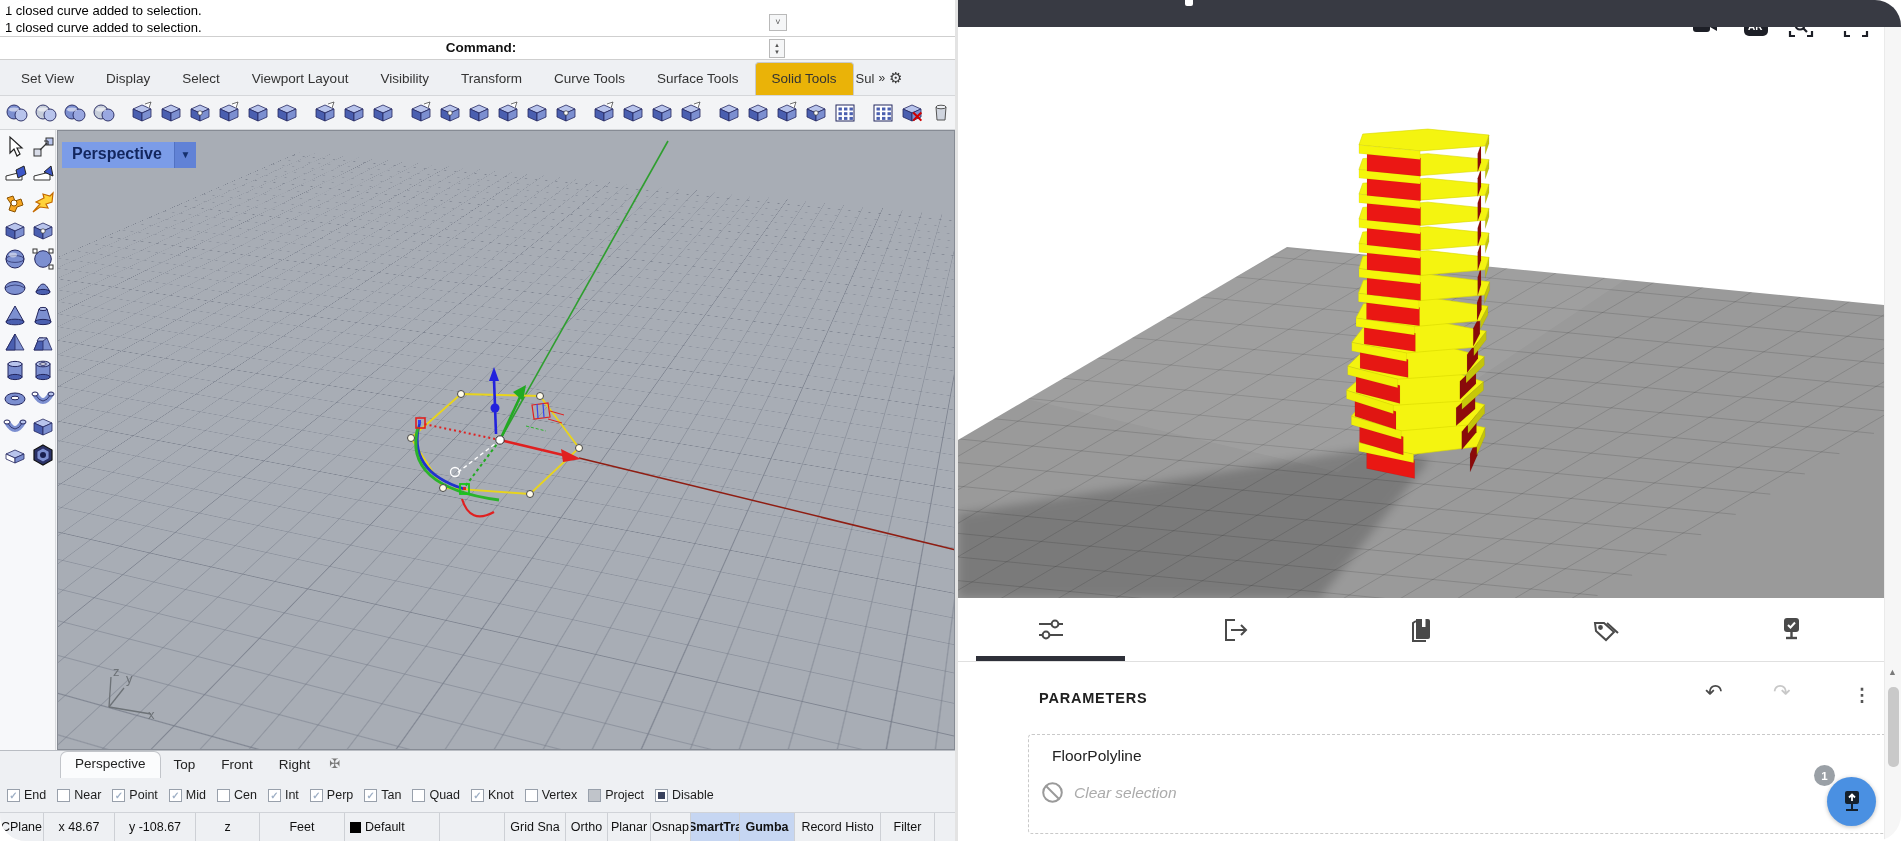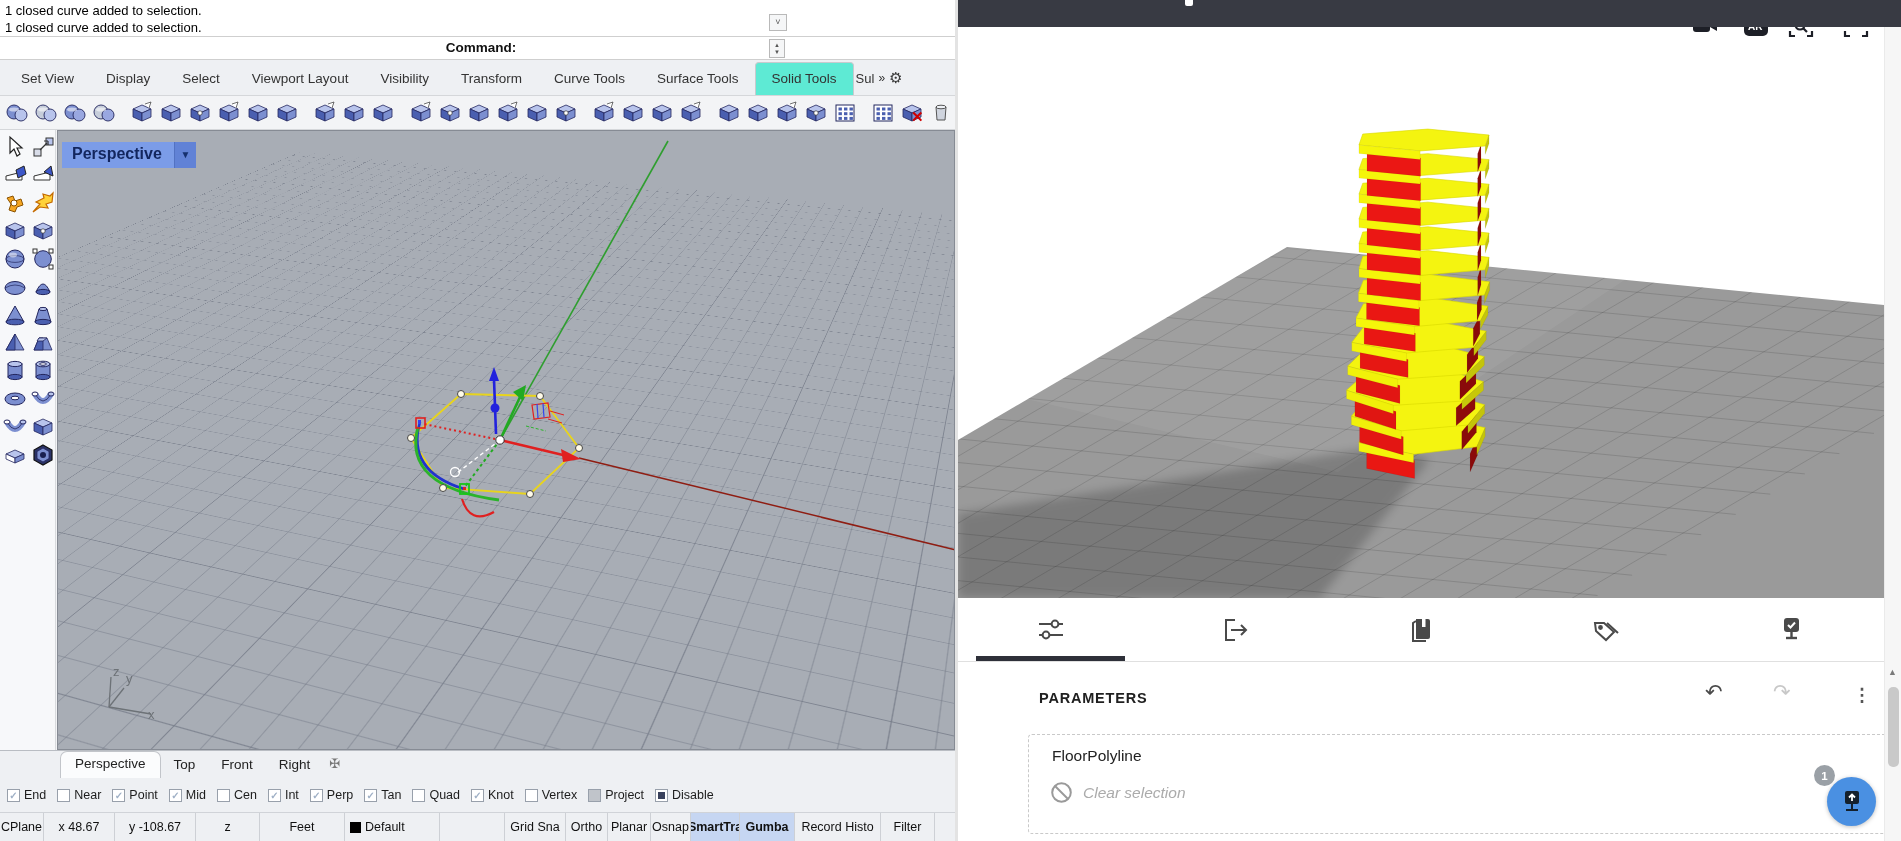--- a/index.html
+++ b/index.html
@@ -1,34 +1,34 @@
 <!DOCTYPE html>
 <html><head>
 <meta charset="utf-8">
 <style>
   html,body{margin:0;padding:0;background:#ffffff;}
   *{box-sizing:border-box;}
   #app{position:relative;width:1901px;height:841px;background:#fff;overflow:hidden;
-       font-family:"Liberation Sans",sans-serif;color:#111;}
+       font-family:"Liberation Sans",sans-serif;color:#111;border-radius:26px;}
   .abs{position:absolute;}
 
   
   #rhino{left:0;top:0;width:957px;height:841px;background:#f2f3f5;}
   .cmd-history{left:0;top:0;width:957px;height:37px;background:#fff;border-bottom:1px solid #cfcfcf;
                font-size:13px;color:#000;padding:2px 0 0 5px;line-height:17px;}
   .cmd-drop{left:769px;top:14px;width:18px;height:17px;border:1px solid #b9b9b9;background:#f5f6f7;
             font-size:9px;color:#555;text-align:center;line-height:15px;}
   .cmd-line{left:0;top:37px;width:957px;height:23px;background:#fff;border-bottom:1px solid #cfcfcf;
             font-size:13.5px;font-weight:bold;padding:3px 0 0 5px;text-align:center;}
   .cmd-spin{left:769px;top:39px;width:16px;height:19px;border:1px solid #b9b9b9;background:#f5f6f7;
             display:flex;flex-direction:column;align-items:center;justify-content:center;font-size:6px;color:#555;line-height:7px;}
   .menu-tabs{left:0;top:60px;width:957px;height:36px;background:#eef0f3;border-bottom:1px solid #d5d7da;
              display:flex;align-items:flex-end;padding-left:5px;font-size:13.5px;color:#333;}
   .menu-tab{padding:8px 16px 9px 16px;cursor:default;white-space:nowrap;}
-  .menu-tab.active{background:#5eead4;border:1px solid #c8cace;border-bottom:none;border-radius:4px 4px 0 0;}
+  .menu-tab.active{background:#eab308;border:1px solid #c8cace;border-bottom:none;border-radius:4px 4px 0 0;}
   .menu-tail{display:flex;align-items:center;gap:4px;padding:0 4px 8px 2px;color:#444;}
   .menu-overflow{font-size:13px;color:#333;}
   .menu-chevron{font-size:12px;color:#333;}
   .gear{font-size:15px;color:#3a3a3a;}
   .rtoolbar{left:0;top:96px;width:957px;height:34px;background:#f3f4f6;border-bottom:1px solid #d5d7da;
             display:flex;align-items:center;padding-left:4px;gap:3px;}
   .rtool{width:26px;height:26px;display:flex;align-items:center;justify-content:center;}
   .tool-divider{width:1px;height:22px;background:#c4c7cc;margin:0 3px;}
   .palette{left:0;top:130px;width:56px;height:620px;background:#f7f8fa;border-right:1px solid #d8dadd;
            display:grid;grid-template-columns:26px 26px;gap:2px 2px;padding:4px 0 0 2px;align-content:start;}
@@ -81,21 +81,21 @@
   .vtab{flex:1;display:flex;align-items:center;justify-content:center;position:relative;}
   .vtab .ul{position:absolute;left:18px;right:18px;bottom:0;height:5px;background:#2e3039;}
   .vpanel{left:0;top:662px;width:926px;height:179px;background:#fff;margin-left:39px;}
   .vpanel-title{left:42px;top:28px;font-size:14.5px;font-weight:bold;letter-spacing:.8px;color:#202020;}
   .hist-btn{font-size:21px;line-height:20px;}
   .undo{left:708px;top:20px;color:#4a4a4a;}
   .redo{left:776px;top:20px;color:#c8c8c8;}
   .kebab{left:856px;top:22px;color:#555;font-size:18px;font-weight:bold;}
   .pcard{left:31px;top:72px;width:859px;height:100px;border:1px dashed #c9c9c9;border-radius:4px;}
   .card-title{left:23px;top:12px;font-size:15.5px;color:#222;}
-  .clear-row{left:21px;top:46px;display:flex;align-items:center;gap:10px;color:#ababab;}
+  .clear-row{left:12px;top:46px;display:flex;align-items:center;gap:10px;color:#ababab;}
   .clear-label{font-style:italic;font-size:15.5px;}
   .fab{left:830px;top:115px;width:49px;height:49px;border-radius:50%;background:#4a90e2;
        display:flex;align-items:center;justify-content:center;box-shadow:0 1px 4px rgba(0,0,0,.25);}
   .fab-badge{left:817px;top:103px;width:21px;height:21px;border-radius:50%;background:#9aa0a6;color:#fff;
              font-size:11.5px;font-weight:bold;display:flex;align-items:center;justify-content:center;}
   .vscroll{left:926px;top:27px;width:17px;height:814px;background:#f6f6f6;border-left:1px solid #eaeaea;}
   .vscroll .up{position:absolute;left:3px;top:640px;color:#7a7a7a;font-size:9px;}
   .vscroll .thumb{position:absolute;left:3px;top:660px;width:11px;height:80px;background:#c9c9c9;border-radius:5px;}
 </style>
 </head>

